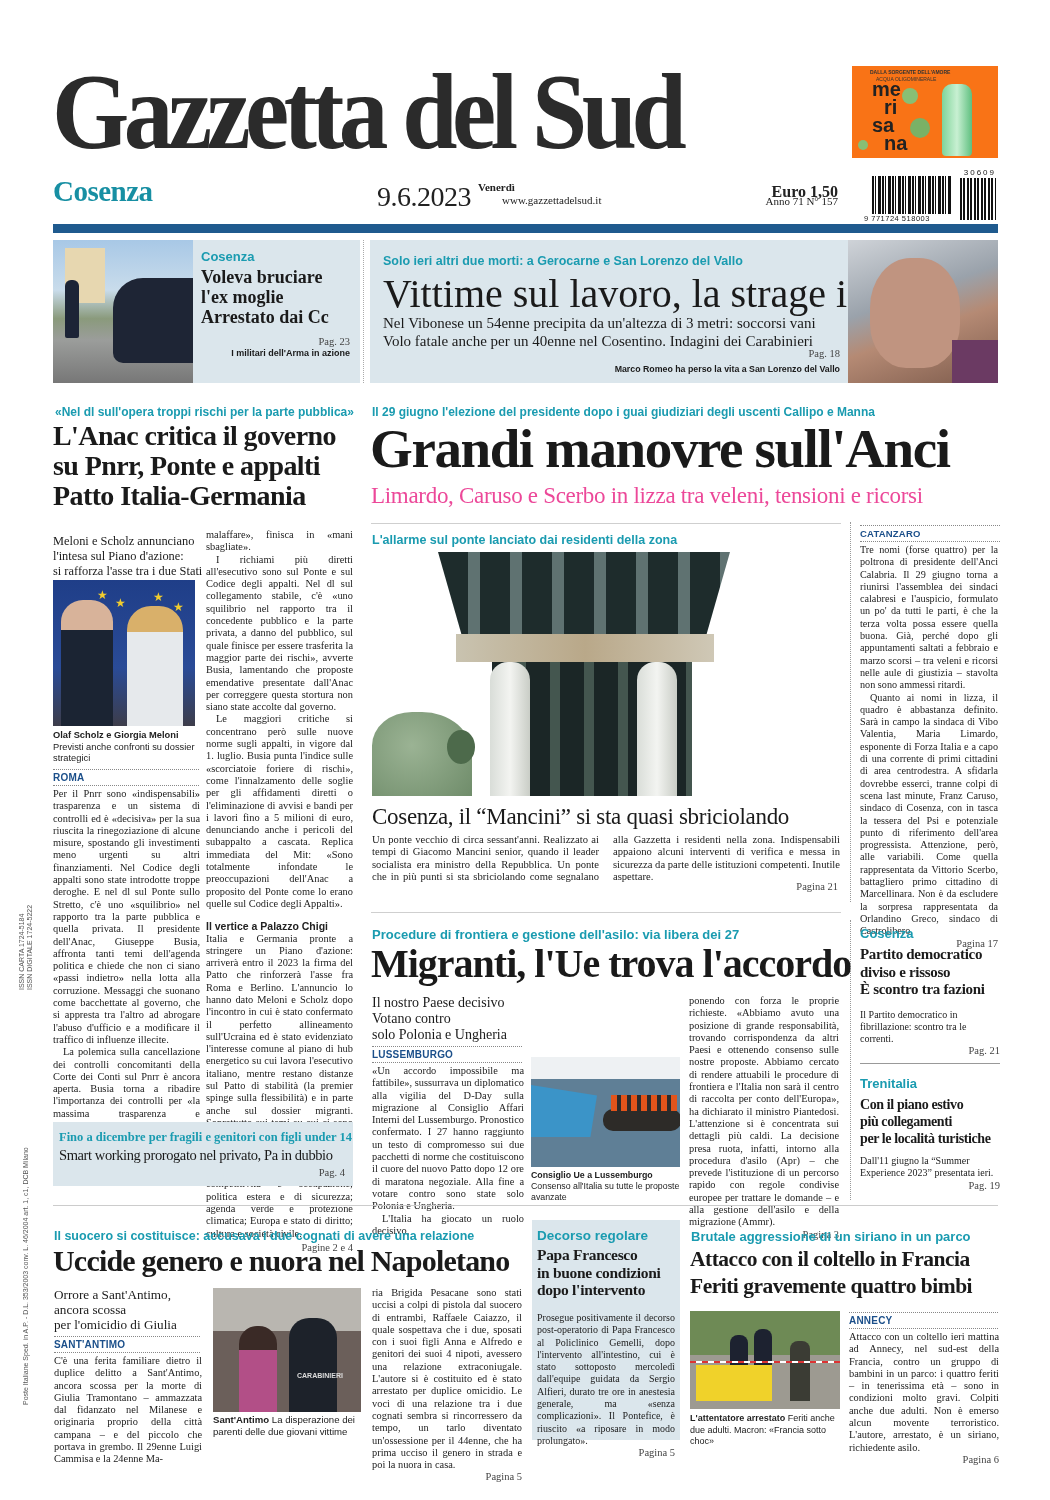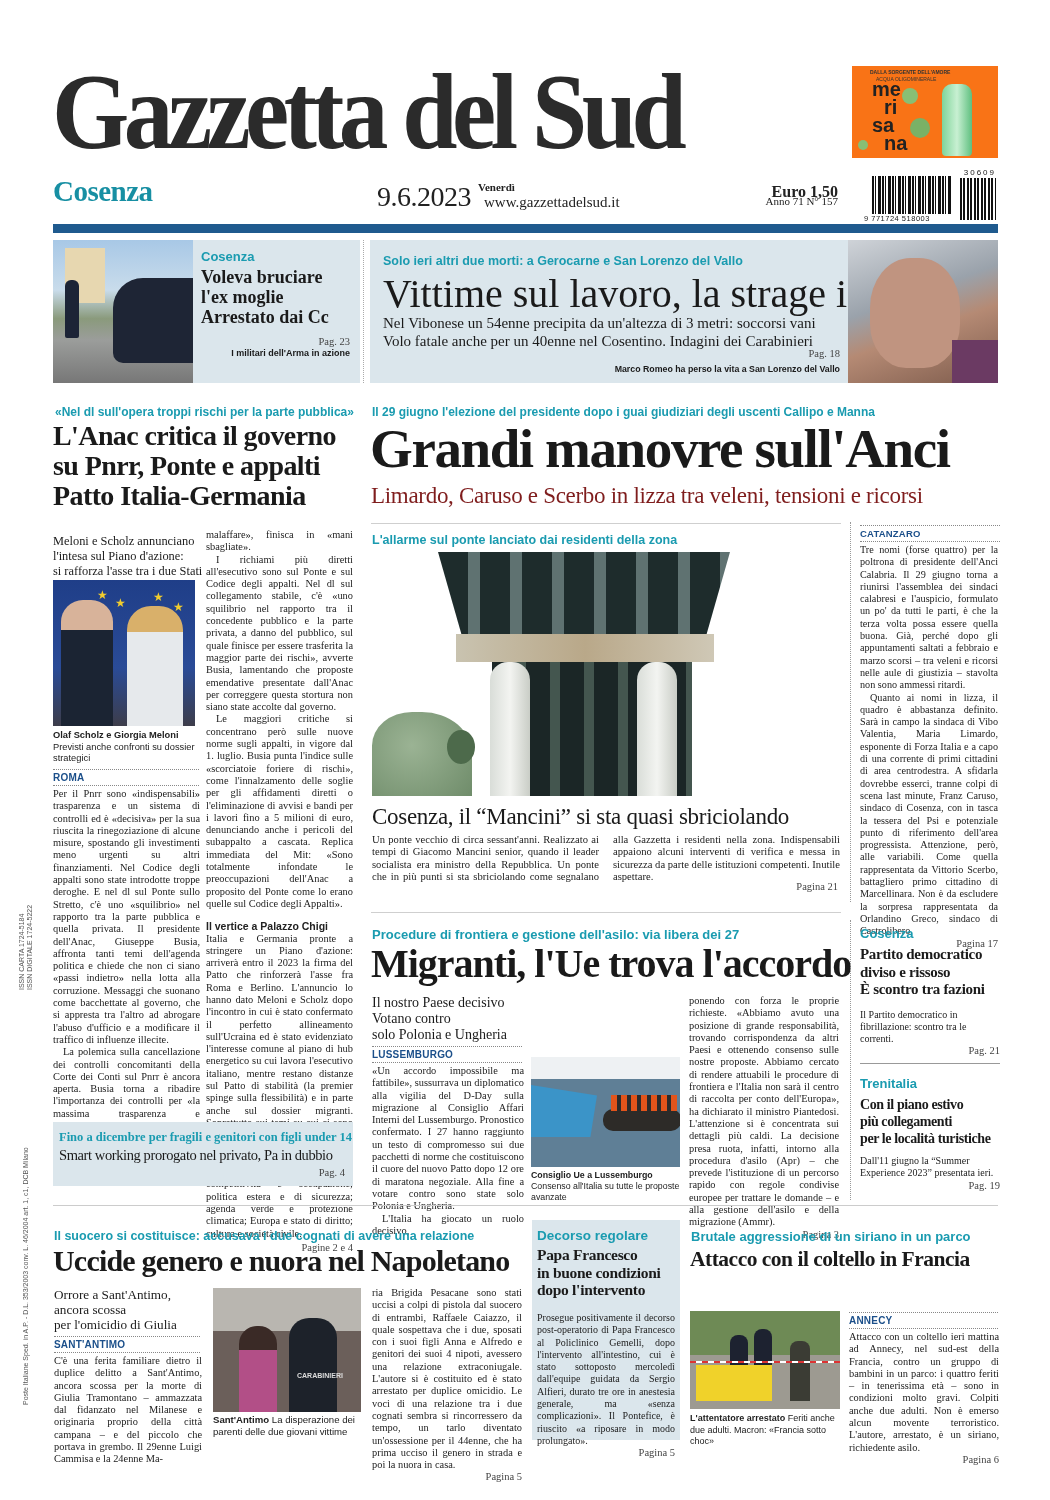--- a/index.html
+++ b/index.html
@@ -42,21 +42,21 @@
   <div class="abs sans" style="left:32px;top:68px;font-size:20px;font-weight:bold;color:#222;line-height:18px">na</div>
   <div class="abs" style="left:50px;top:22px;width:16px;height:16px;border-radius:50%;background:#6cd28c;opacity:.8"></div>
   <div class="abs" style="left:58px;top:52px;width:20px;height:20px;border-radius:50%;background:#5ac07a;opacity:.8"></div>
   <div class="abs" style="left:6px;top:74px;width:10px;height:10px;border-radius:50%;background:#6cd28c;opacity:.8"></div>
   <div class="abs" style="left:90px;top:18px;width:30px;height:72px;border-radius:10px 10px 4px 4px;background:linear-gradient(90deg,#7fd49a,#c8f0d2,#5fbf7f)"></div>
 </div>
 
 <div class="abs serif" style="left:53px;top:175px;font-size:29px;font-weight:bold;color:#178fa3;letter-spacing:-0.5px">Cosenza</div>
 <div class="abs serif" style="left:377px;top:181px;font-size:28px;color:#222;letter-spacing:-0.5px">9.6.2023</div>
 <div class="abs serif" style="left:478px;top:181px;font-size:11px;font-weight:bold;color:#222">Venerdì</div>
-<div class="abs serif" style="left:484px;top:194px;font-size:15px;color:#222">www.gazzettadelsud.it</div>
+<div class="abs serif" style="left:502px;top:194px;font-size:11px;color:#222">www.gazzettadelsud.it</div>
 <div class="abs serif" style="left:740px;top:183px;width:98px;text-align:right;font-size:16px;font-weight:bold;color:#222">Euro 1,50</div>
 <div class="abs serif" style="left:740px;top:195px;width:98px;text-align:right;font-size:11px;color:#222">Anno 71 N° 157</div>
 
 <div class="abs" style="left:860px;top:168px;width:138px;height:58px">
   <div class="abs sans" style="right:2px;top:0;font-size:8px;letter-spacing:2px;color:#222">30609</div>
   <div class="abs" style="left:12px;top:8px;width:80px;height:38px;background:repeating-linear-gradient(90deg,#111 0 2px,#fff 2px 3px,#111 3px 4px,#fff 4px 6px,#111 6px 9px,#fff 9px 10px)"></div>
   <div class="abs" style="left:100px;top:10px;width:36px;height:42px;background:repeating-linear-gradient(90deg,#111 0 2px,#fff 2px 3px,#111 3px 5px,#fff 5px 7px)"></div>
   <div class="abs sans" style="left:4px;top:46px;font-size:7.5px;color:#222;letter-spacing:.5px">9 771724 518003</div>
 </div>
 
@@ -137,21 +137,21 @@
 </div>
 
 <div class="abs" style="left:53px;top:1122px;width:300px;height:64px;background:#dbe6ec">
   <div class="abs serif" style="left:6px;top:8px;font-size:12.5px;font-weight:bold;color:#1a9bb0;white-space:nowrap">Fino a dicembre per fragili e genitori con figli under 14</div>
   <div class="abs serif" style="left:6px;top:25px;font-size:14.5px;color:#1a1a1a;letter-spacing:-0.4px;white-space:nowrap">Smart working prorogato nel privato, Pa in dubbio</div>
   <div class="abs pag" style="right:8px;top:45px">Pag. 4</div>
 </div>
 
 <div class="abs kicker" style="left:372px;top:405px;font-size:12px;white-space:nowrap">Il 29 giugno l'elezione del presidente dopo i guai giudiziari degli uscenti Callipo e Manna</div>
 <div class="abs serif" style="left:370px;top:418px;font-size:55px;font-weight:bold;line-height:62px;color:#1a1a1a;letter-spacing:-1.4px;white-space:nowrap">Grandi manovre sull'Anci</div>
-<div class="abs serif" style="left:371px;top:483px;font-size:23px;color:#7f1d1d;letter-spacing:-0.3px;white-space:nowrap">Limardo, Caruso e Scerbo in lizza tra veleni, tensioni e ricorsi</div>
+<div class="abs serif" style="left:371px;top:483px;font-size:23px;color:#ec4899;letter-spacing:-0.3px;white-space:nowrap">Limardo, Caruso e Scerbo in lizza tra veleni, tensioni e ricorsi</div>
 <div class="abs hrule" style="left:371px;top:523px;width:470px"></div>
 
 <div class="abs kicker" style="left:372px;top:533px;font-size:12.5px;white-space:nowrap">L'allarme sul ponte lanciato dai residenti della zona</div>
 <div class="abs photo" style="left:372px;top:552px;width:360px;height:244px;background:#fff">
   <div class="abs" style="left:66px;top:0;width:292px;height:82px;background:repeating-linear-gradient(90deg,#1e2c2c 0 30px,#5f7271 30px 42px);clip-path:polygon(0 0,100% 0,92% 100%,8% 100%)"></div>
   <div class="abs" style="left:84px;top:82px;width:258px;height:28px;background:linear-gradient(90deg,#c9c3b0,#b9a889,#cfc8b6)"></div>
   <div class="abs" style="left:120px;top:110px;width:200px;height:134px;background:repeating-linear-gradient(90deg,#1b2626 0 24px,#44564f 24px 34px)"></div>
   <div class="abs" style="left:118px;top:110px;width:40px;height:134px;border-radius:18px 18px 0 0;background:linear-gradient(90deg,#d9ddd8,#f3f4f1,#c9cdc6)"></div>
   <div class="abs" style="left:265px;top:110px;width:40px;height:134px;border-radius:18px 18px 0 0;background:linear-gradient(90deg,#d9ddd8,#f3f4f1,#c9cdc6)"></div>
   <div class="abs" style="left:0;top:160px;width:100px;height:84px;border-radius:40% 50% 0 0;background:radial-gradient(circle at 40% 40%,#9bb394,#6f8c6a)"></div>
@@ -262,20 +262,21 @@
   </div>
   <div class="abs body-txt" style="left:5px;top:92px;width:138px;font-size:10px">
     <p>Prosegue positivamente il decorso post-operatorio di Papa Francesco al Policlinico Gemelli, dopo l'intervento all'intestino, cui è stato sottoposto mercoledì dall'equipe guidata da Sergio Alfieri, durato tre ore in anestesia generale, ma «senza complicazioni». Il Pontefice, è riuscito «a riposare in modo prolungato».</p>
     <div class="pag">Pagina 5</div>
   </div>
 </div>
 
 <div class="abs kicker" style="left:691px;top:1229px;font-size:13px;font-weight:normal;font-weight:600;white-space:nowrap">Brutale aggressione di un siriano in un parco</div>
 <div class="abs serif" style="left:690px;top:1246px;width:310px;font-size:21.5px;font-weight:bold;line-height:27px;color:#1a1a1a;letter-spacing:-0.5px;white-space:nowrap">
   <div>Attacco con il coltello in Francia</div>
+  <div>Feriti gravemente quattro bimbi</div>
 </div>
 <div class="abs photo" style="left:690px;top:1311px;width:150px;height:98px;background:linear-gradient(180deg,#6e8a55 0 45%,#9d9a91 45% 100%)">
   <div class="abs" style="left:40px;top:24px;width:18px;height:56px;border-radius:8px 8px 0 0;background:#1d2230"></div>
   <div class="abs" style="left:64px;top:18px;width:18px;height:62px;border-radius:8px 8px 0 0;background:#1d2230"></div>
   <div class="abs" style="left:100px;top:30px;width:20px;height:60px;border-radius:8px 8px 0 0;background:#3b3c34"></div>
   <div class="abs" style="left:6px;top:54px;width:76px;height:36px;background:#f0d22a"></div>
   <div class="abs" style="left:0;top:50px;width:150px;height:2px;background:repeating-linear-gradient(90deg,#d33 0 6px,#fff 6px 12px)"></div>
 </div>
 <div class="abs cap" style="left:690px;top:1413px;width:150px;font-size:9px;line-height:11.5px">
   <b>L'attentatore arrestato</b><span> Feriti anche due adulti. Macron: «Francia sotto choc»</span>

